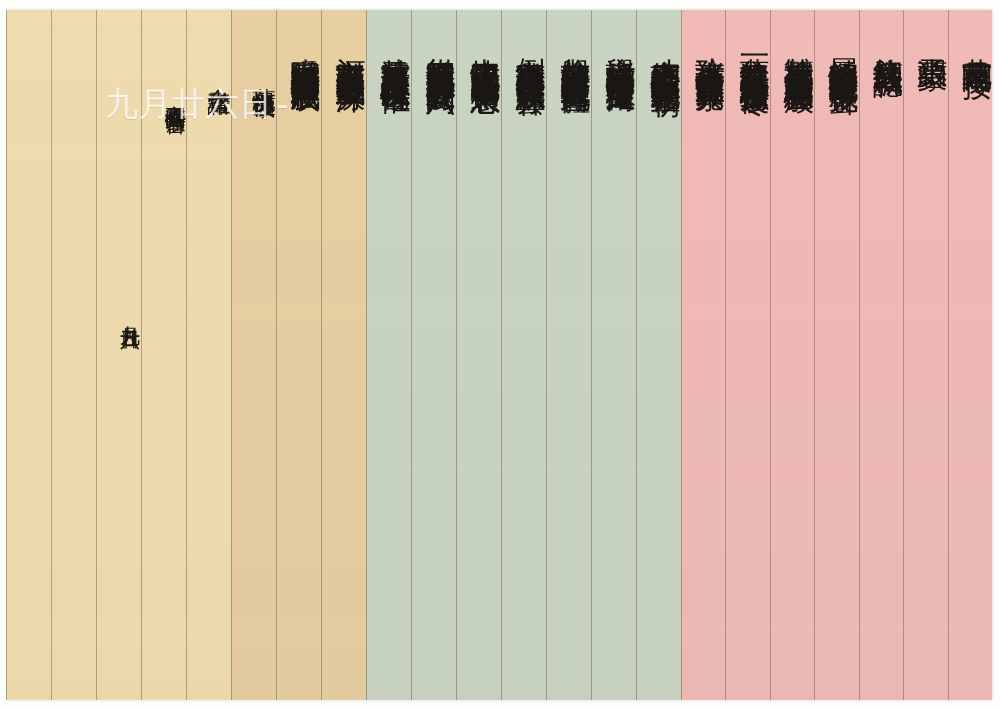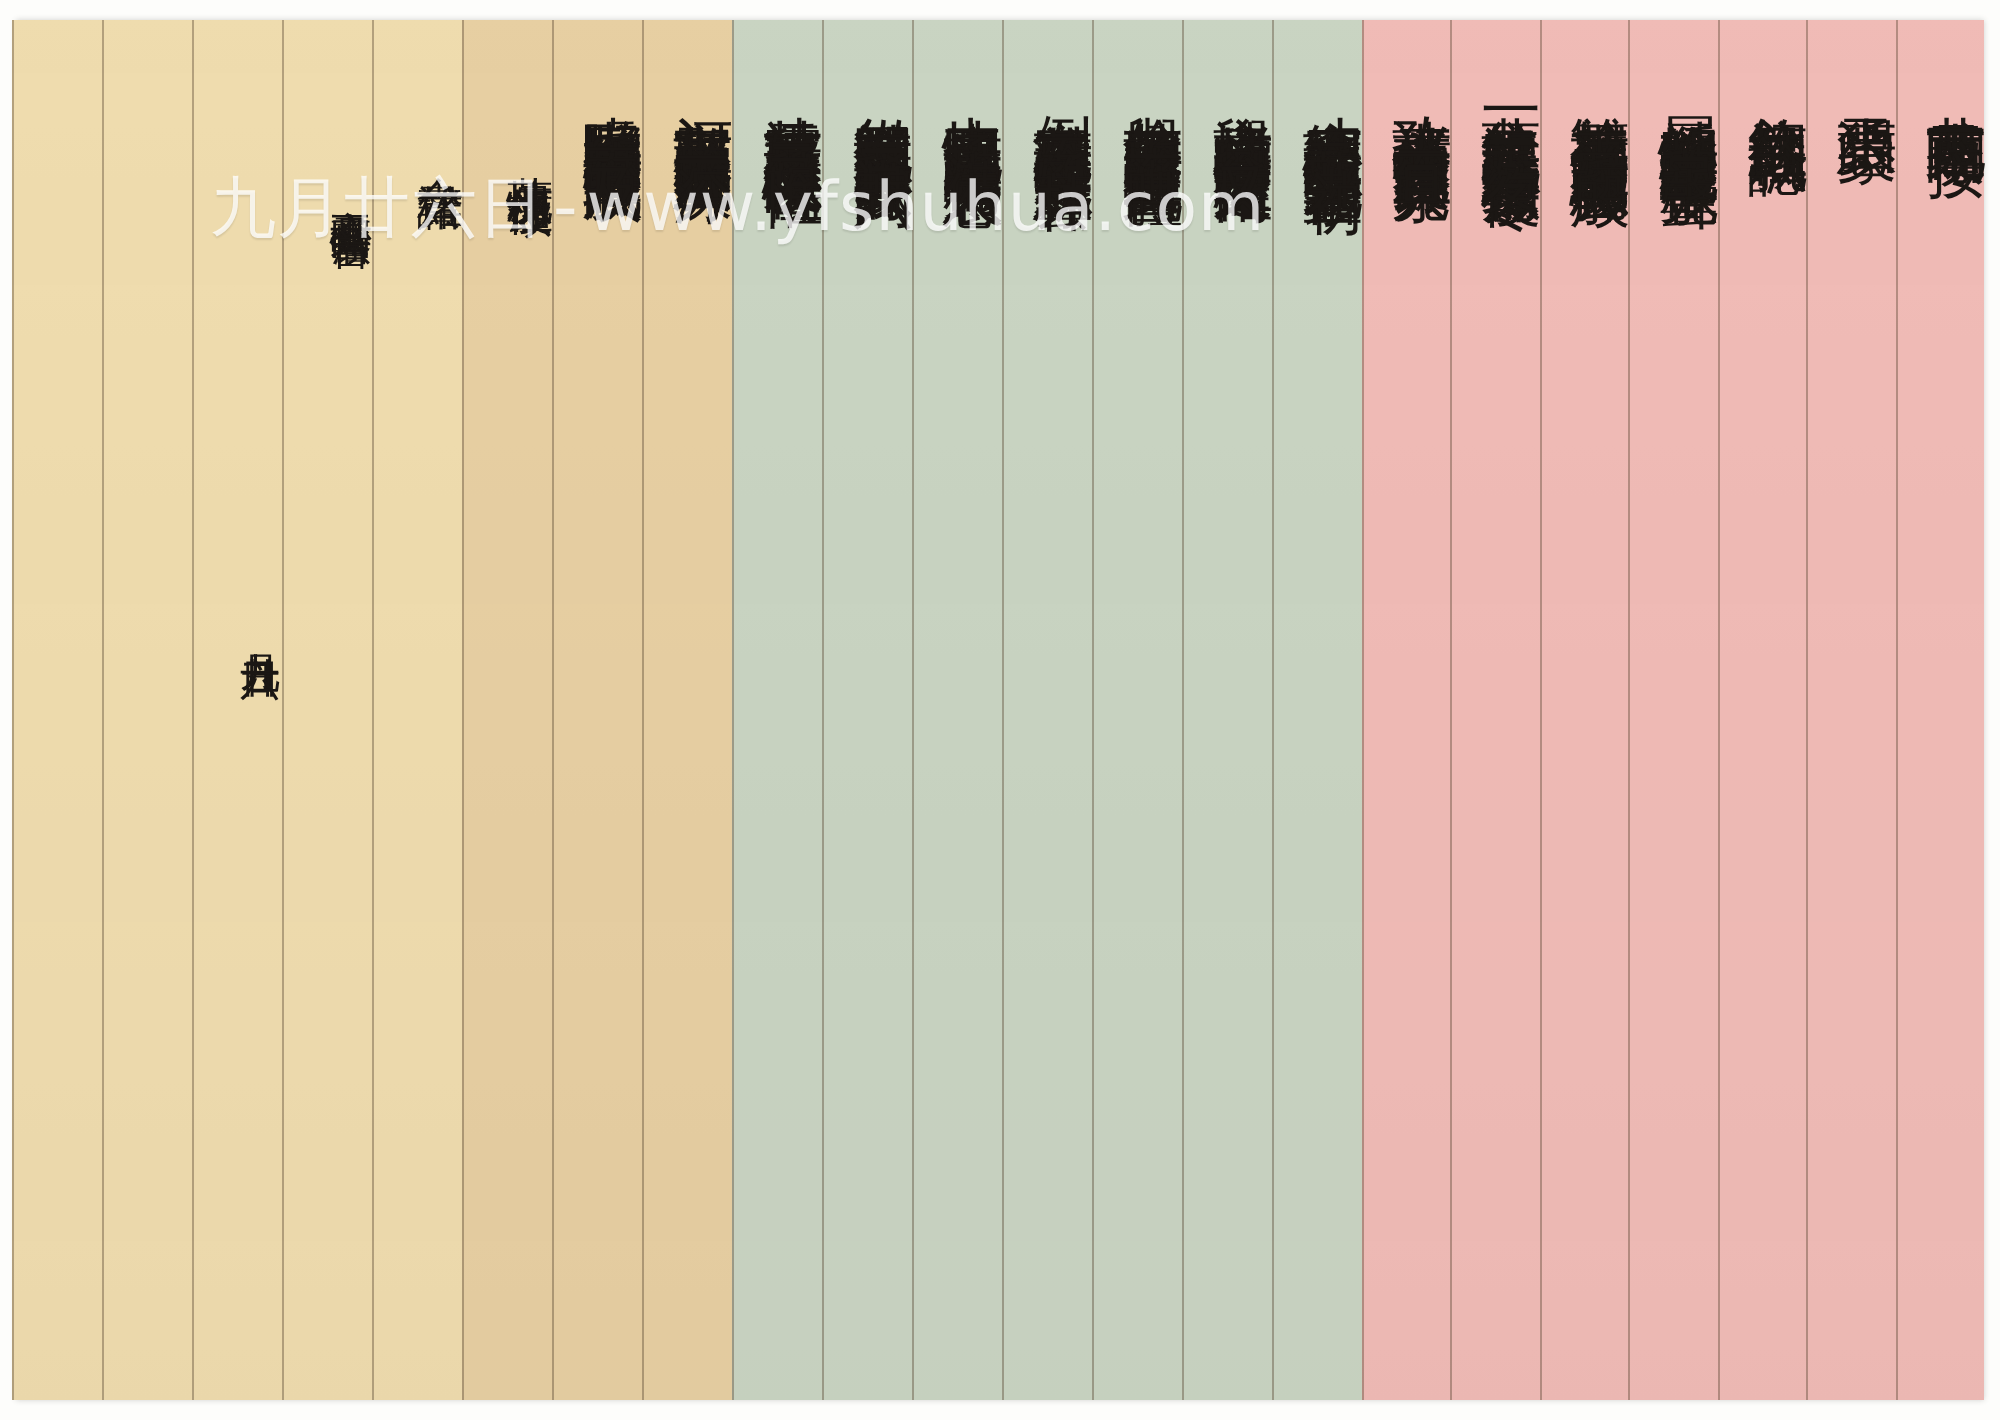--- a/index.html
+++ b/index.html
@@ -189,16 +189,15 @@
           </div>
           <div class="col" style="width: 45px;">
             <div class="vtext big"></div>
           </div>
           <div class="grain"></div>
         </div>
       </div>
     <div id="watermark">
       <span class="wm-cn">九月廿六日</span>
       <span class="wm-url">-</span>
-      <span class="wm-url">www.yfshuhua.com</span>
     </div>
   </div>
 </div>
 
 </body></html>

